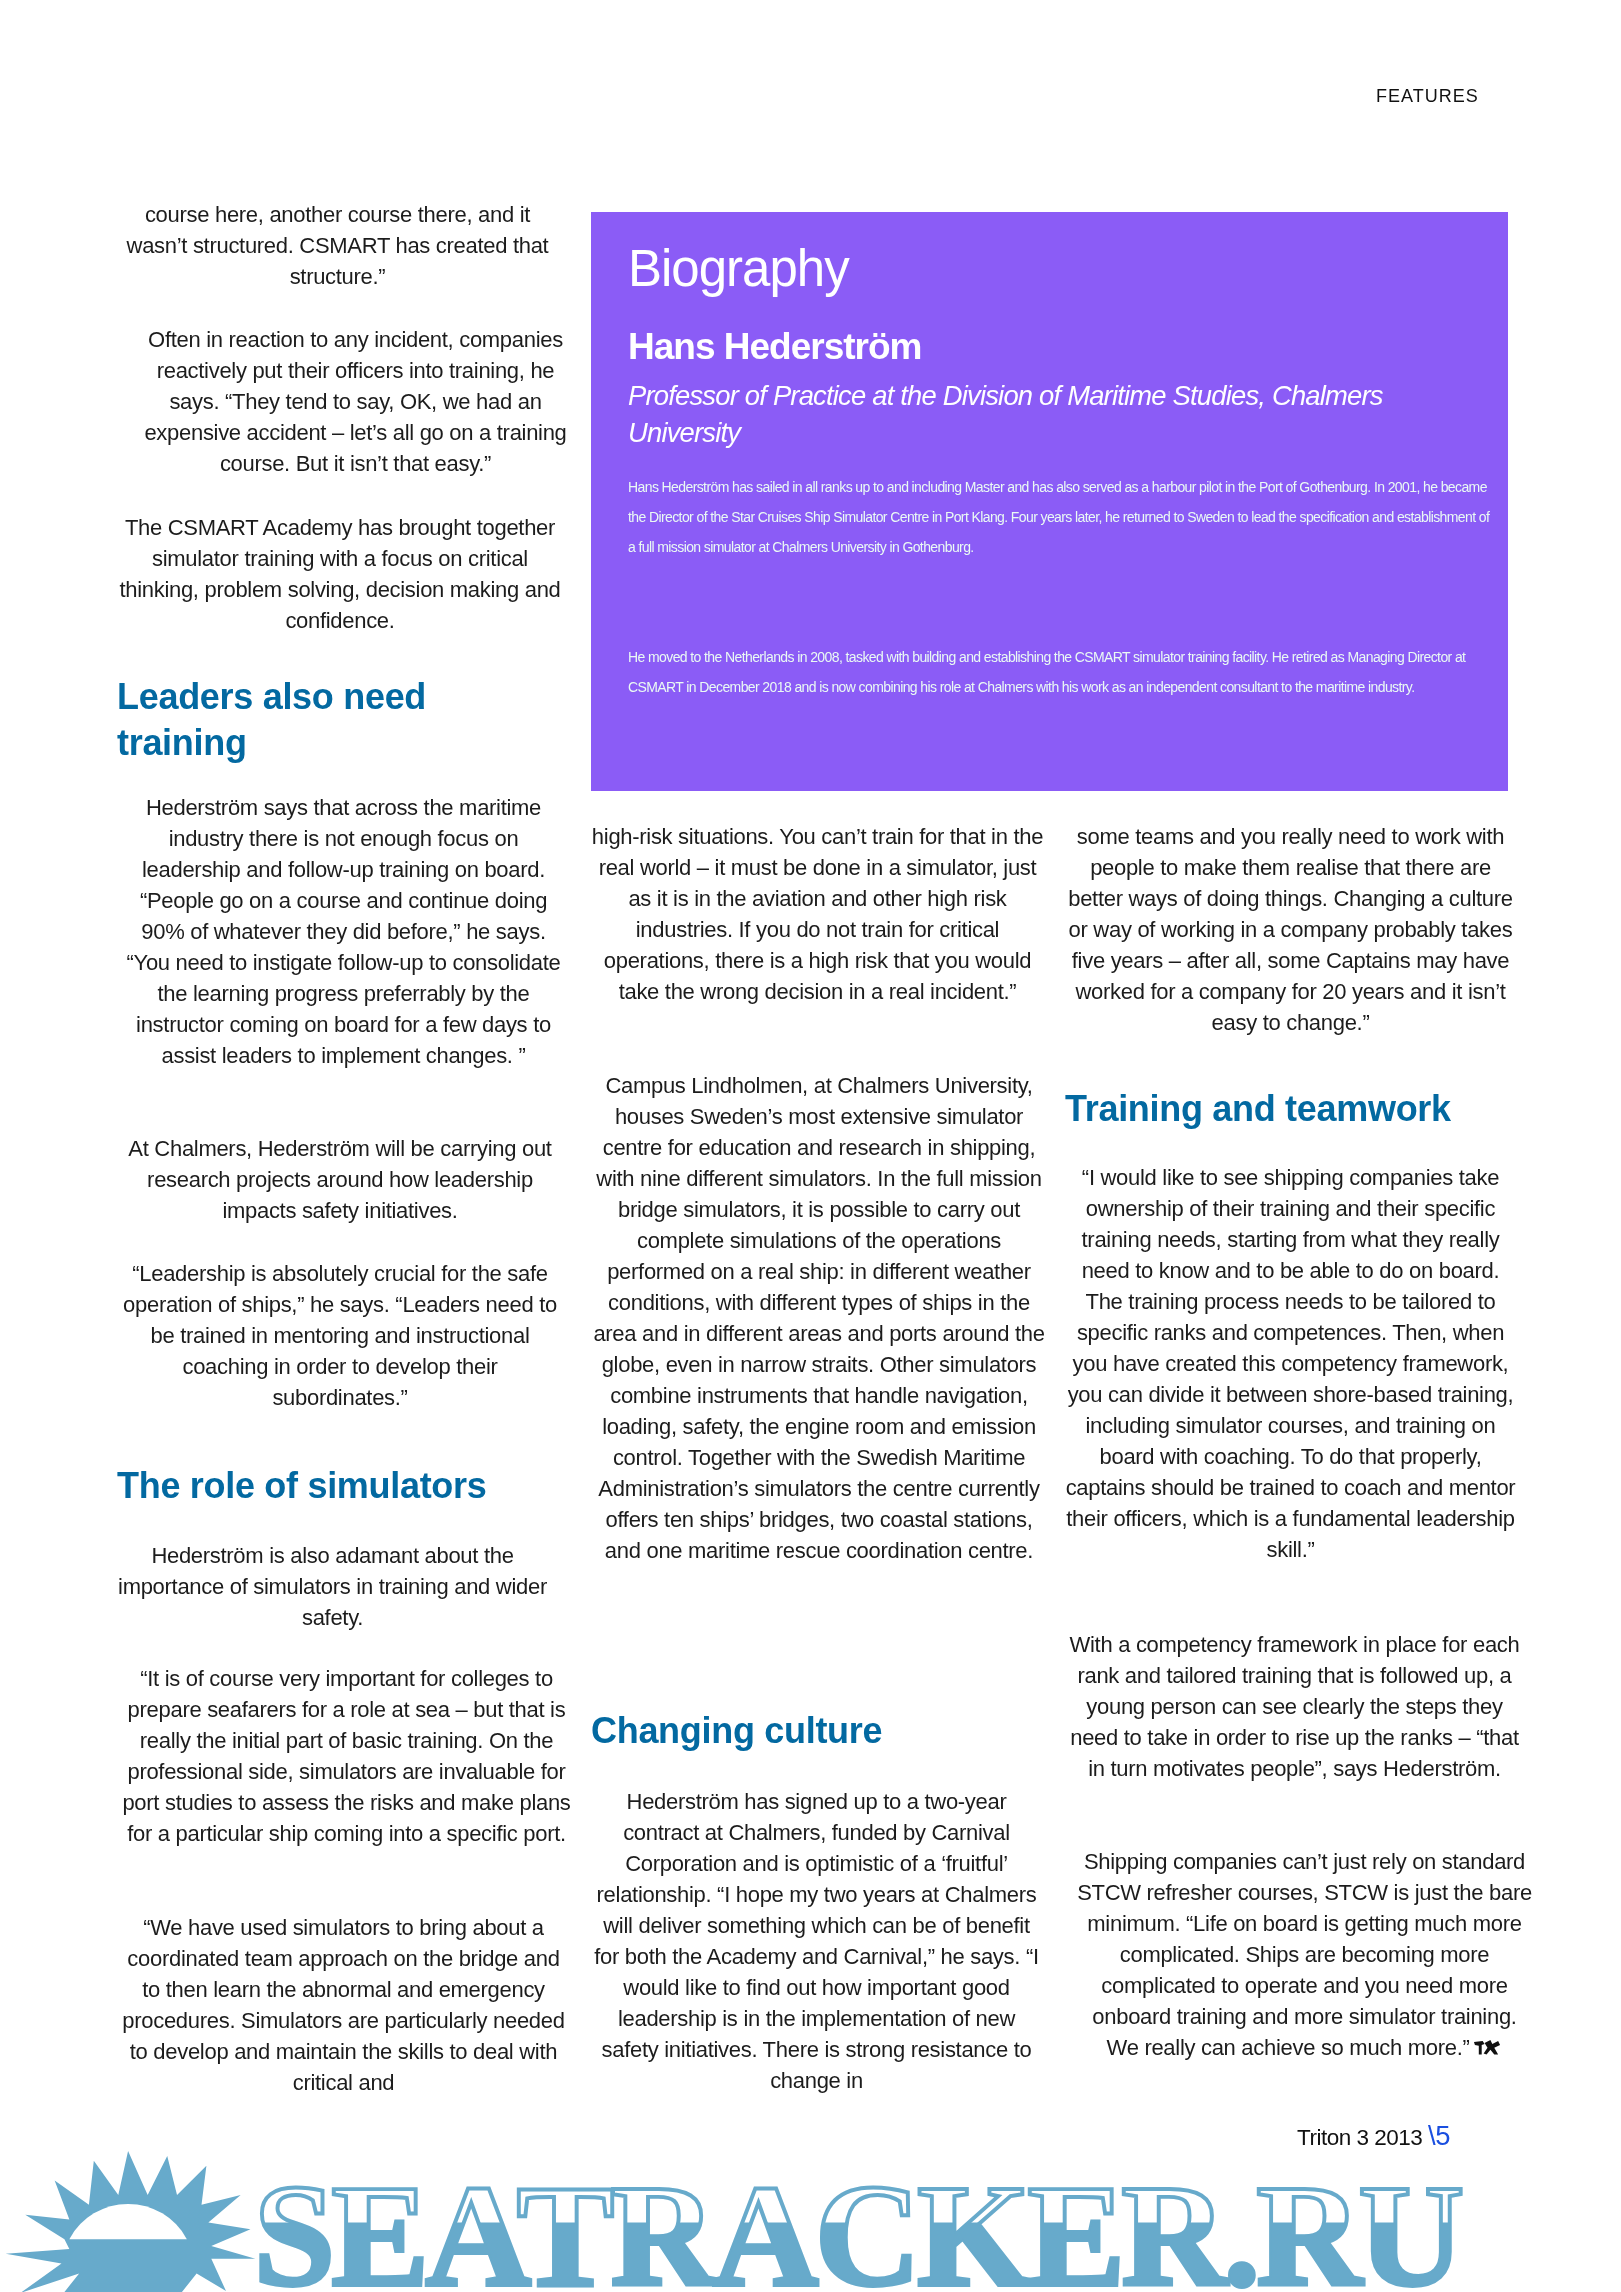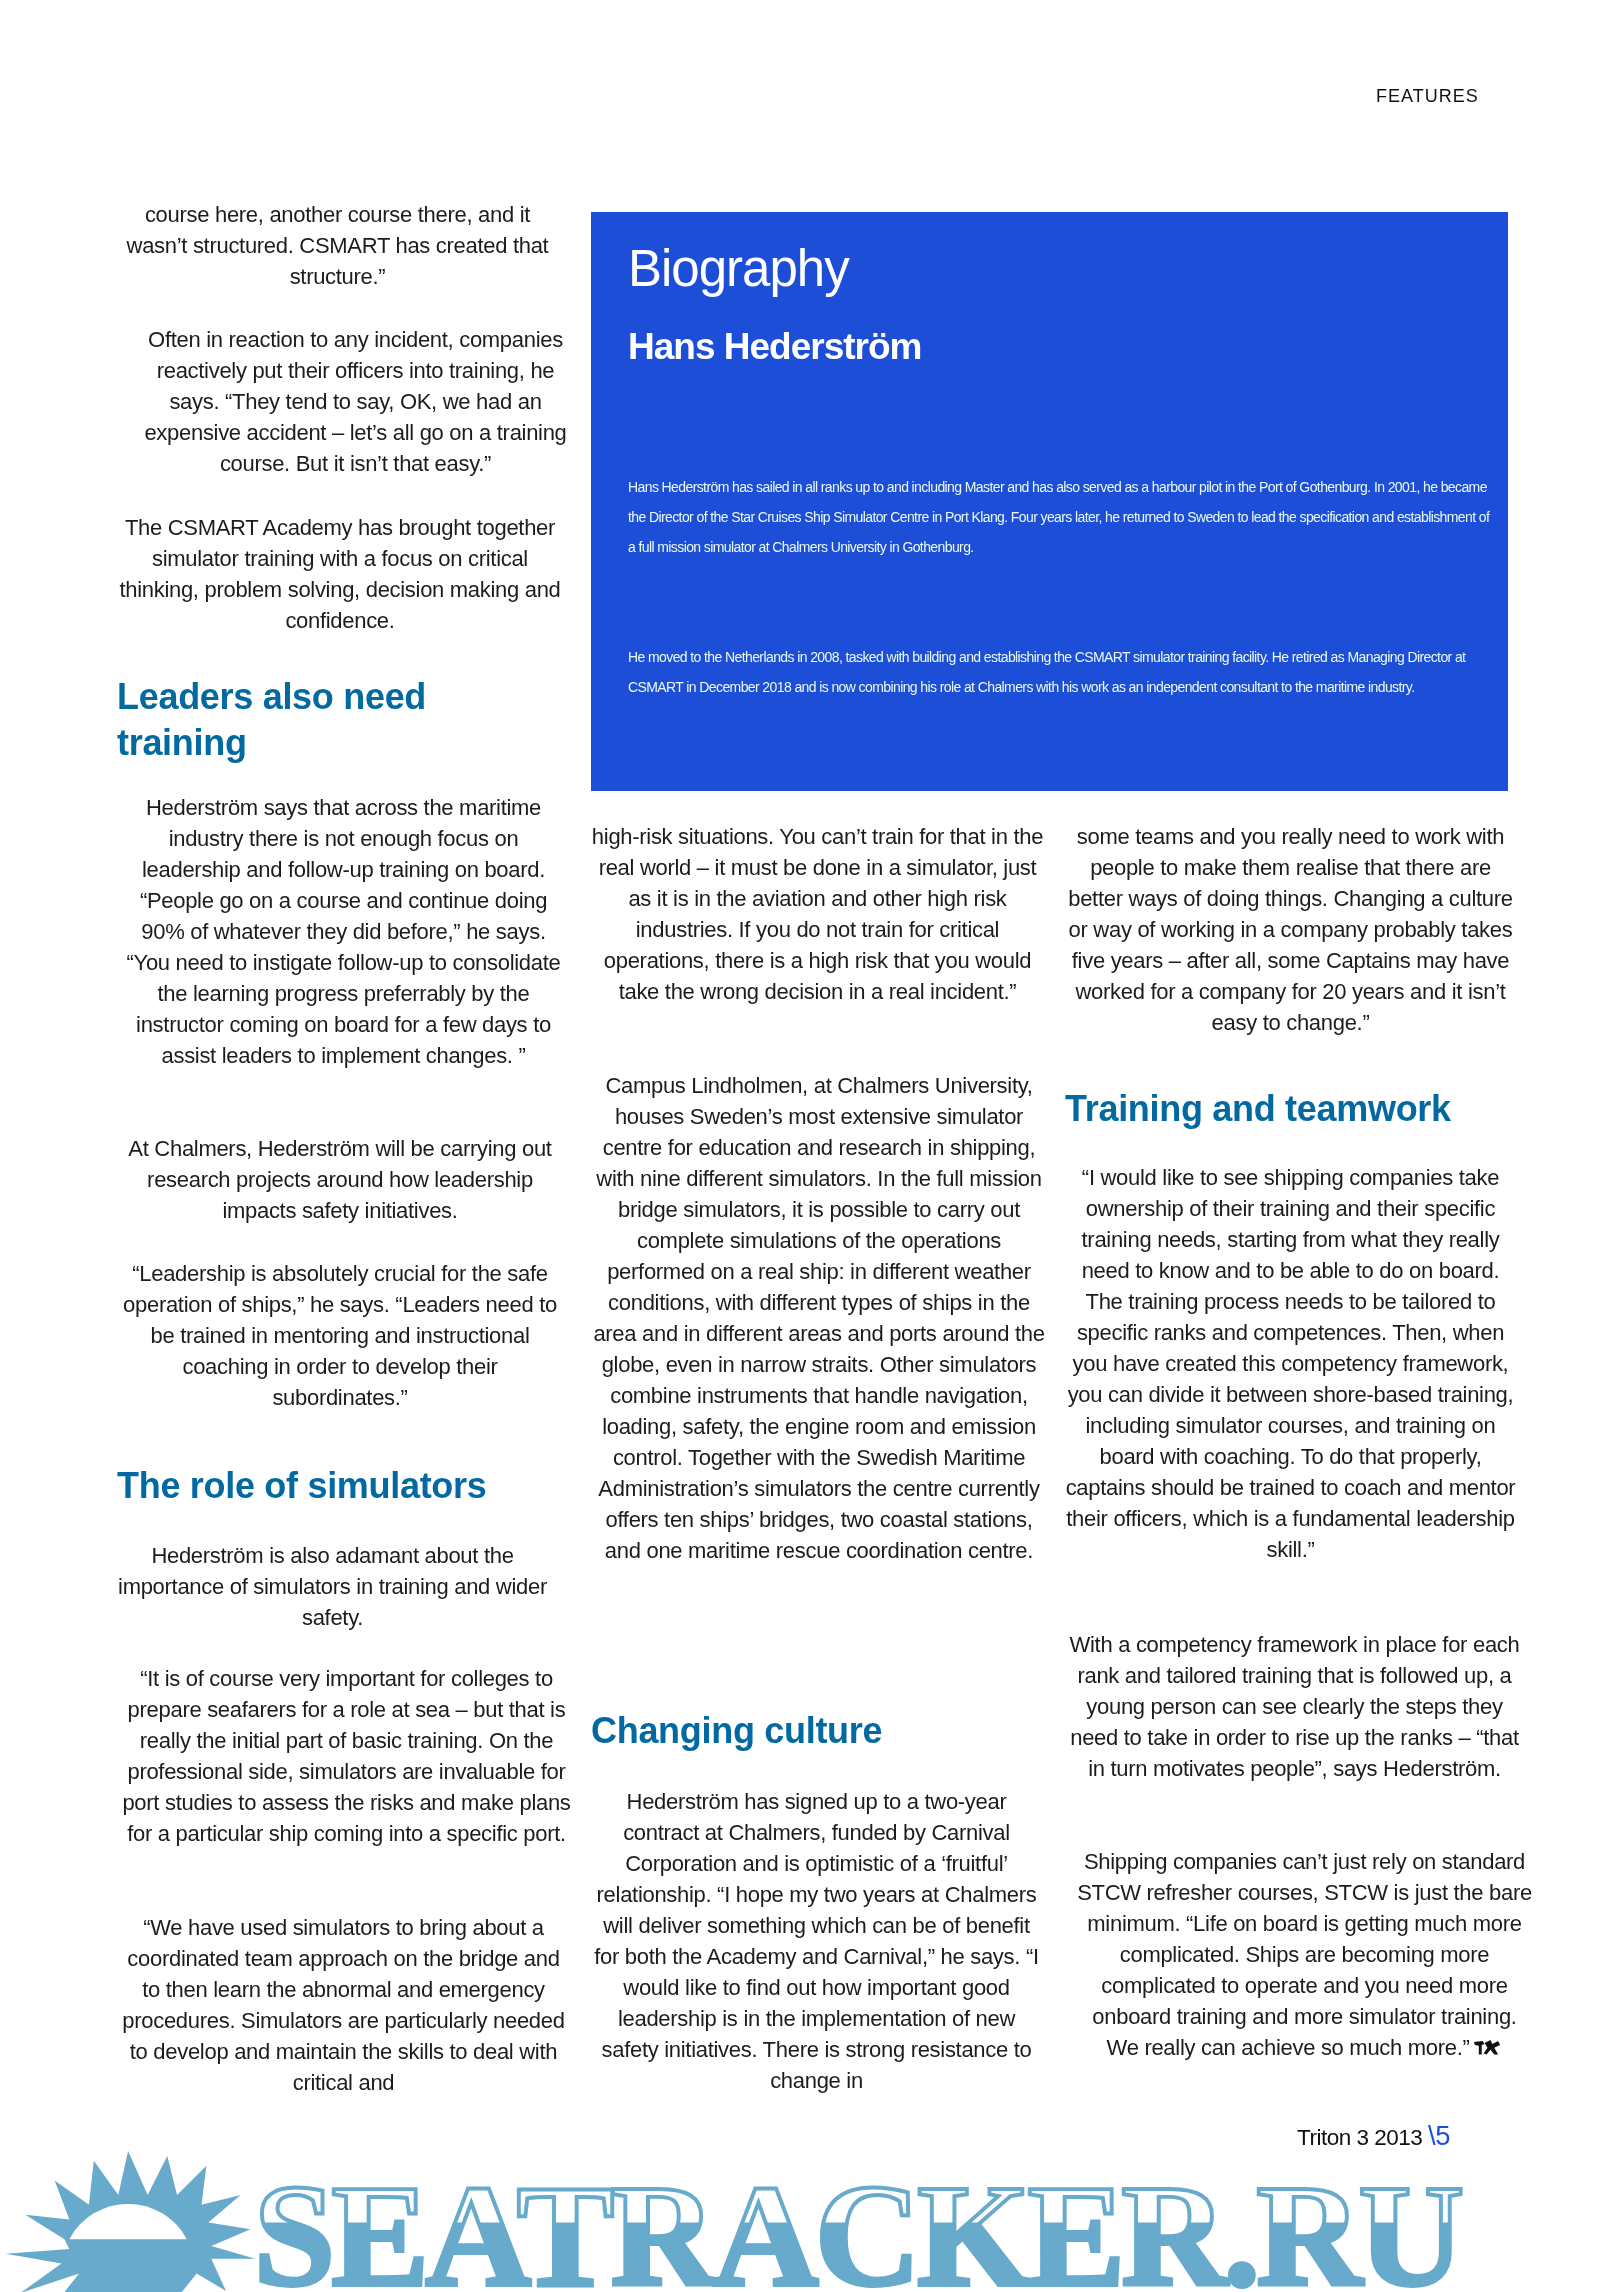--- a/index.html
+++ b/index.html
@@ -4,21 +4,21 @@
 <style>
   html, body { margin: 0; padding: 0; background: #ffffff; }
   body { width: 1621px; height: 2293px; position: relative; overflow: hidden;
          font-family: "Liberation Sans", "DejaVu Sans", sans-serif; color: #1a1a1a; }
   .section-tag { position: absolute; left: 1376px; top: 86px; font-size: 18px; font-weight: 400;
                  letter-spacing: 1px; color: #111; }
   .p { position: absolute; margin: 0; font-size: 22px; line-height: 31px; color: #1c1c1c;
        letter-spacing: -0.3px; text-align: center; }
   .h2 { position: absolute; margin: 0; font-size: 36px; line-height: 46px; font-weight: 700; color: #0369a1;
         letter-spacing: -0.3px; }
-  .bio { position: absolute; left: 591px; top: 212px; width: 917px; height: 579px; background: #1d4ed8; }
+  .bio { position: absolute; left: 591px; top: 212px; width: 917px; height: 579px; background: #8b5cf6; }
   .bio-title { position: absolute; left: 37px; top: 27.4px; font-size: 51px; line-height: 59px; color: #ffffff; font-weight: 300; letter-spacing: -1px; }
   .bio-name { position: absolute; left: 37px; top: 112px; font-size: 37px; line-height: 45px; font-weight: 700; color: #ffffff; letter-spacing: -1px; }
   .bio-role { position: absolute; left: 37px; top: 165px; width: 863px; font-size: 27.4px; line-height: 37px; font-style: italic; color: #ffffff; letter-spacing: -0.8px; }
   .bio-p { position: absolute; left: 37px; width: 863px; font-size: 14px; line-height: 30px; color: #eafaf4; letter-spacing: -0.6px; margin: 0; }
   .folio { position: absolute; left: 1297px; top: 2120px; font-size: 22.5px; color: #111; z-index: 3; letter-spacing: -0.5px; }
   .folio .slash, .folio .num { color: #1a4fe0; font-size: 27.4px; }
   .watermark { position: absolute; left: 0; top: 2058px; width: 1621px; height: 234px; z-index: 2; pointer-events: none; }
   .end-mark { display: inline-block; vertical-align: middle; margin-left: 3.9px; }
 </style>
 </head>
@@ -36,20 +36,21 @@
   <p class="p" style="left:117px; top:1258px; width:446px;">“Leadership is absolutely crucial for the safe operation of ships,” he says. “Leaders need to be trained in mentoring and instructional coaching in order to develop their subordinates.”</p>
   <h2 class="h2" style="left:117px; top:1463px; width:461px;">The role of simulators</h2>
   <p class="p" style="left:117px; top:1540px; width:431px;">Hederström is also adamant about the importance of simulators in training and wider safety.</p>
   <p class="p" style="left:117px; top:1663px; width:459px;">“It is of course very important for colleges to prepare seafarers for a role at sea – but that is really the initial part of basic training. On the professional side, simulators are invaluable for port studies to assess the risks and make plans for a particular ship coming into a specific port.</p>
   <p class="p" style="left:117px; top:1912px; width:453px;">“We have used simulators to bring about a coordinated team approach on the bridge and to then learn the abnormal and emergency procedures. Simulators are particularly needed to develop and maintain the skills to deal with critical and</p>
 </div>
 
 <div class="bio">
   <div class="bio-title">Biography</div>
   <div class="bio-name">Hans Hederström</div>
+  <div class="bio-role">Professor of Practice at the Division of Maritime Studies, Chalmers University</div>
   <p class="bio-p" style="top:260px;">Hans Hederström has sailed in all ranks up to and including Master and has also served as a harbour pilot in the Port of Gothenburg. In 2001, he became the Director of the Star Cruises Ship Simulator Centre in Port Klang. Four years later, he returned to Sweden to lead the specification and establishment of a full mission simulator at Chalmers University in Gothenburg.</p>
   <p class="bio-p" style="top:430px;">He moved to the Netherlands in 2008, tasked with building and establishing the CSMART simulator training facility. He retired as Managing Director at CSMART in December 2018 and is now combining his role at Chalmers with his work as an independent consultant to the maritime industry.</p>
 </div>
 
 <div>
   <p class="p" style="left:591px; top:821px; width:453px;">high-risk situations. You can’t train for that in the real world – it must be done in a simulator, just as it is in the aviation and other high risk industries. If you do not train for critical operations, there is a high risk that you would take the wrong decision in a real incident.”</p>
   <p class="p" style="left:591px; top:1070px; width:456px;">Campus Lindholmen, at Chalmers University, houses Sweden’s most extensive simulator centre for education and research in shipping, with nine different simulators. In the full mission bridge simulators, it is possible to carry out complete simulations of the operations performed on a real ship: in different weather conditions, with different types of ships in the area and in different areas and ports around the globe, even in narrow straits. Other simulators combine instruments that handle navigation, loading, safety, the engine room and emission control. Together with the Swedish Maritime Administration’s simulators the centre currently offers ten ships’ bridges, two coastal stations, and one maritime rescue coordination centre.</p>
   <h2 class="h2" style="left:591px; top:1708px; width:451px;">Changing culture</h2>
   <p class="p" style="left:591px; top:1786px; width:451px;">Hederström has signed up to a two-year contract at Chalmers, funded by Carnival Corporation and is optimistic of a ‘fruitful’ relationship. “I hope my two years at Chalmers will deliver something which can be of benefit for both the Academy and Carnival,” he says. “I would like to find out how important good leadership is in the implementation of new safety initiatives. There is strong resistance to change in</p>
 </div>

